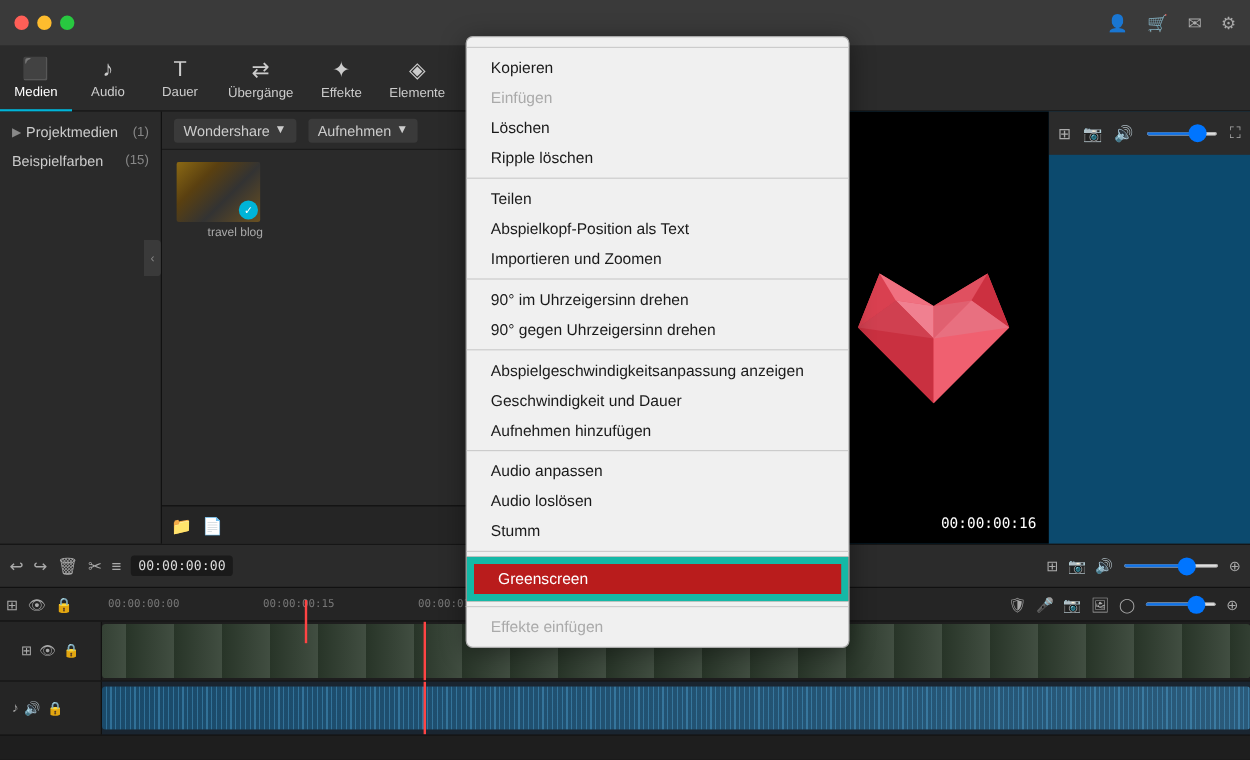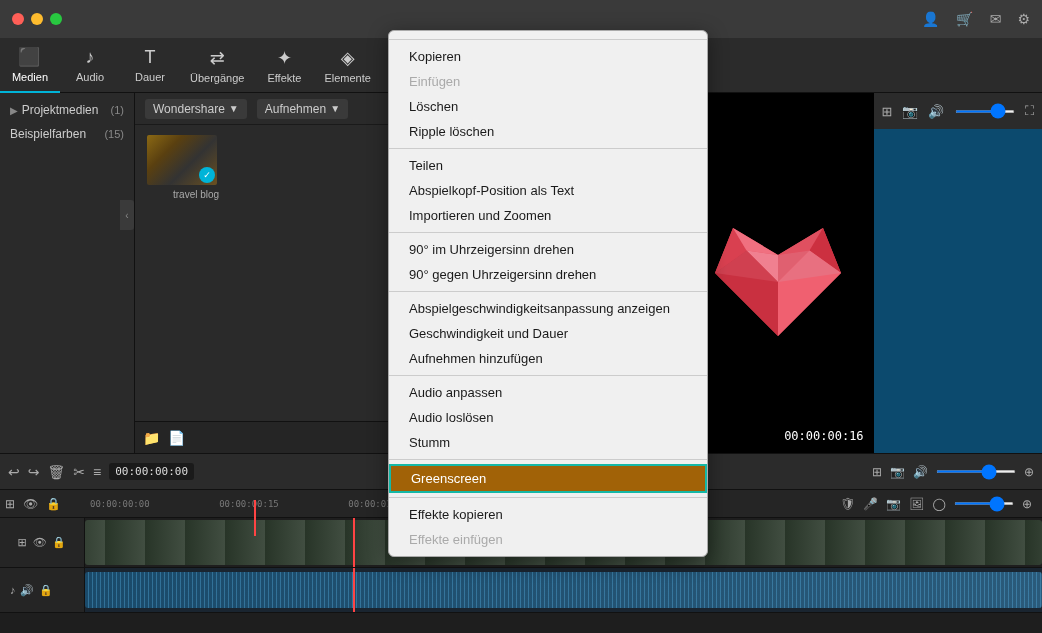--- a/index.html
+++ b/index.html
@@ -225,23 +225,23 @@
       padding: 4px 0;
       font-size: 13px;
     }
     .ctx-item {
       padding: 5px 20px;
       color: #1a1a1a;
       cursor: pointer;
     }
     .ctx-item.disabled { color: #aaa; cursor: default; }
     .ctx-item.highlighted {
-      background: #a16207;
+      background: #b91c1c;
       color: #fff;
-      border: 2px solid #14b8a6;
+      border: 6px solid #14b8a6;
     }
     .ctx-separator {
       height: 1px; background: #ccc; margin: 4px 0;
     }
   </style>
 </head>
 <body>
 
 <div class="titlebar">
   <div class="traffic-lights">
@@ -454,16 +454,15 @@
   <div class="ctx-item">Abspielgeschwindigkeitsanpassung anzeigen</div>
   <div class="ctx-item">Geschwindigkeit und Dauer</div>
   <div class="ctx-item">Aufnehmen hinzufügen</div>
   <div class="ctx-separator"></div>
   <div class="ctx-item">Audio anpassen</div>
   <div class="ctx-item">Audio loslösen</div>
   <div class="ctx-item">Stumm</div>
   <div class="ctx-separator"></div>
   <div class="ctx-item highlighted">Greenscreen</div>
   <div class="ctx-separator"></div>
-  <div class="ctx-item">Effekte kopieren</div>
   <div class="ctx-item disabled">Effekte einfügen</div>
 
 </div>
 
 </body></html>

